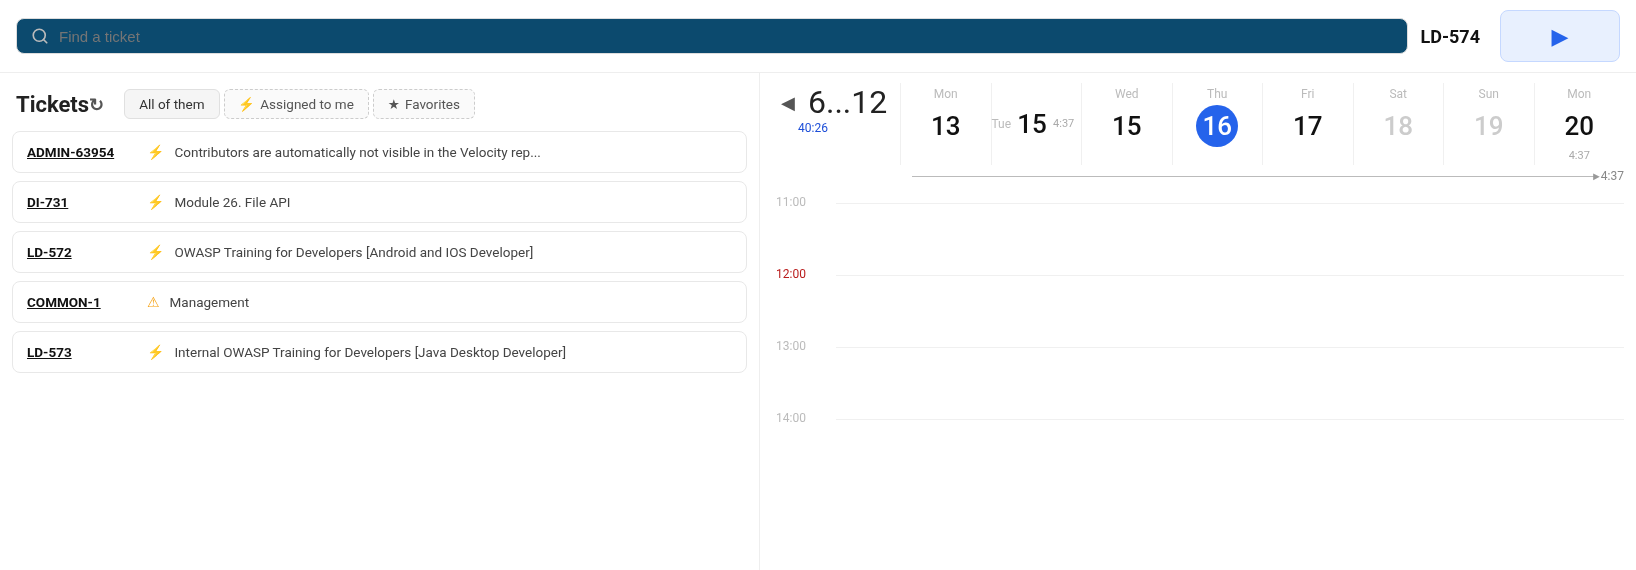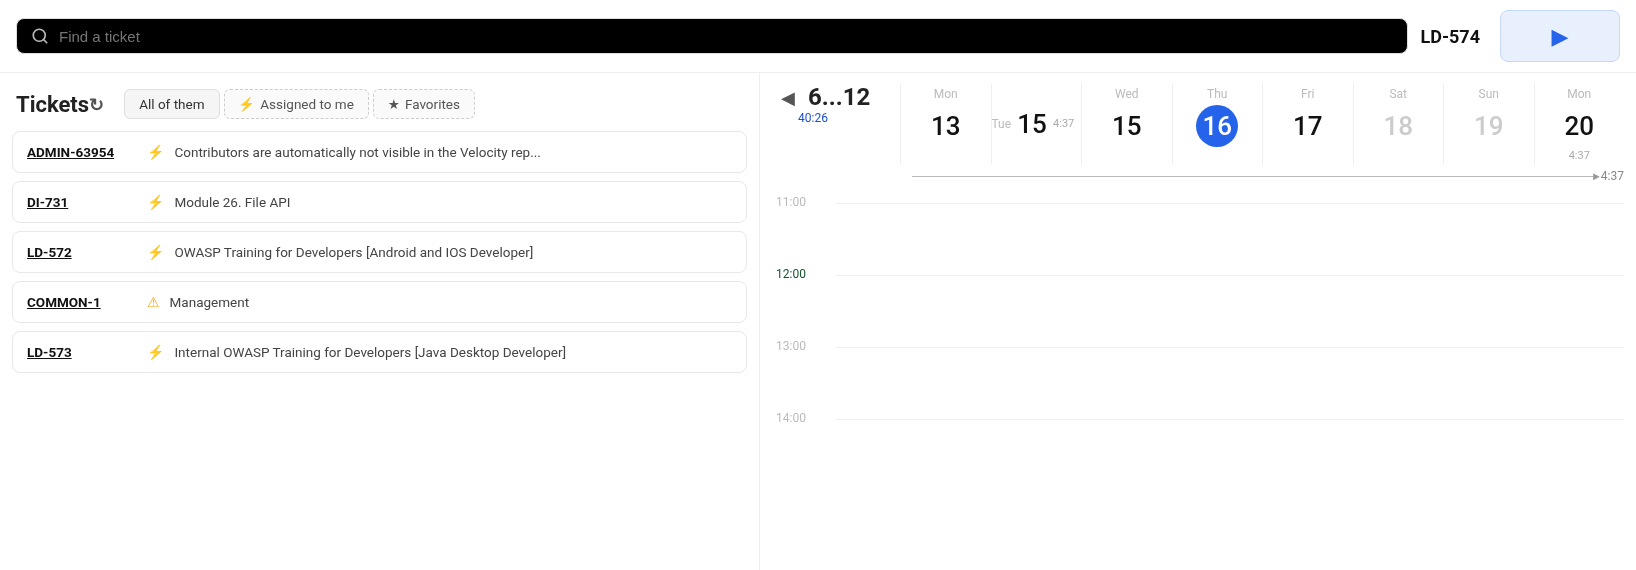--- a/index.html
+++ b/index.html
@@ -20,21 +20,21 @@
     }
 
     .search-box {
       flex: 1;
       display: flex;
       align-items: center;
       border: 1.5px solid #ddd;
       border-radius: 8px;
       padding: 8px 14px;
       gap: 10px;
-      background: #000000;
+      background: #0c4a6e;
     }
 
     .search-icon-wrap {
       color: #bbb;
       font-size: 18px;
       display: flex;
       align-items: center;
     }
 
     .search-input {
@@ -307,21 +307,21 @@
       </div>
   </div>
 
   <div class="right-panel">
 
     <div style="display:flex; align-items:flex-start; padding-top:10px;">
 
       <div style="display:flex; flex-direction:column; align-items:flex-start; padding-left:16px; min-width:140px;">
         <div style="display:flex; align-items:center; gap:8px;">
           <span class="nav-arrow">◀</span>
-          <span style="font-size:24px; font-weight:700;">6...12</span>
+          <span style="font-size:32px; font-weight:400;">6...12</span>
         </div>
         <span style="font-size:12px; color:#1d4ed8; padding-left:22px;">40:26</span>
       </div>
 
       <div style="display:flex; flex:1; padding-right:12px;" id="days-row">
 
       <div style="flex: 1 1 0%; display: flex; flex-direction: column; align-items: center; border-left: 1px solid rgb(240, 240, 240);">
     <span class="day-name" style="font-size:12px;color:#bbb;padding-top:4px;">Mon</span>
     <span class="day-num" style="">13</span>
     <span class="day-hours" style="font-size:11px;color:#aaa;height:16px;"></span>
@@ -368,21 +368,21 @@
       <div style="flex:1; height:1px; background:#bbb; position:relative; margin-right:4px;">
         <span style="position:absolute; right:-5px; top:-6px; font-size:11px; color:#999;">►</span>
       </div>
       <span style="font-size:12px; color:#888;">4:37</span>
     </div>
 
     <div style="flex: 1 1 0%; position: relative; overflow-y: auto; margin-top: 12px; height: 240px;" id="calendar-body">
 
     <span style="position: absolute; left: 16px; top: 0px; font-size: 12px; color: rgb(187, 187, 187);">11:00</span>
         <div style="position: absolute; left: 76px; right: 12px; top: 8px; height: 1px; background: rgb(240, 240, 240);"></div>
-        <span style="position: absolute; left: 16px; top: 72px; font-size: 12px; color: #14532d;">12:00</span>
+        <span style="position: absolute; left: 16px; top: 72px; font-size: 12px; color: #b91c1c;">12:00</span>
         <div style="position: absolute; left: 76px; right: 12px; top: 80px; height: 1px; background: rgb(240, 240, 240);"></div>
         <span style="position: absolute; left: 16px; top: 144px; font-size: 12px; color: rgb(187, 187, 187);">13:00</span>
         <div style="position: absolute; left: 76px; right: 12px; top: 152px; height: 1px; background: rgb(240, 240, 240);"></div>
         <span style="position: absolute; left: 16px; top: 216px; font-size: 12px; color: rgb(187, 187, 187);">14:00</span>
         <div style="position: absolute; left: 76px; right: 12px; top: 224px; height: 1px; background: rgb(240, 240, 240);"></div>
       </div>
 
   </div>
 </div>
 

